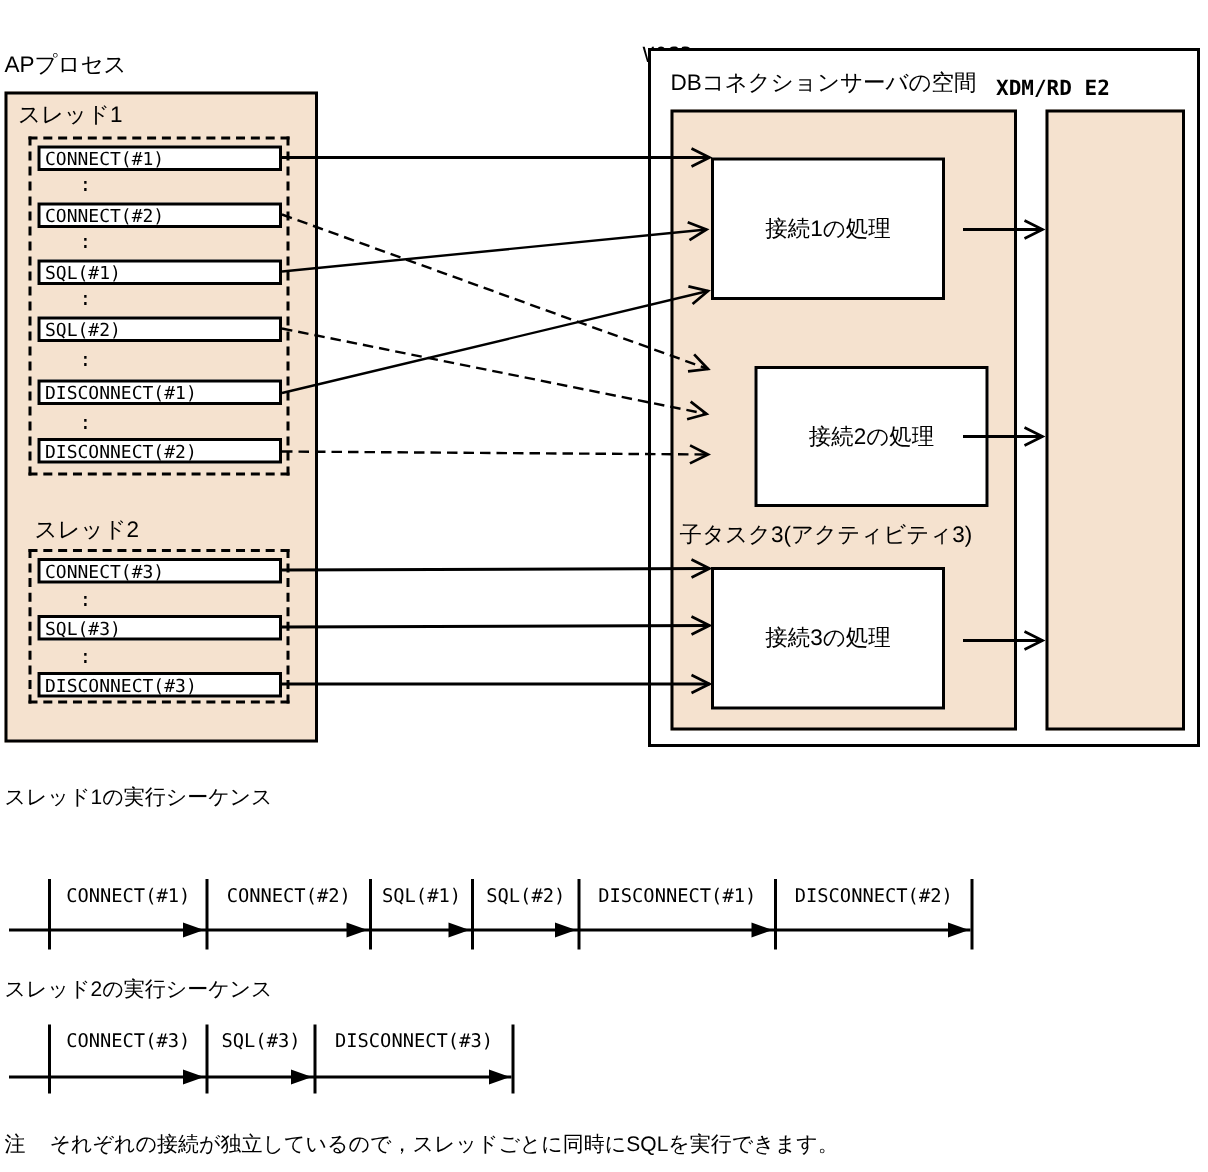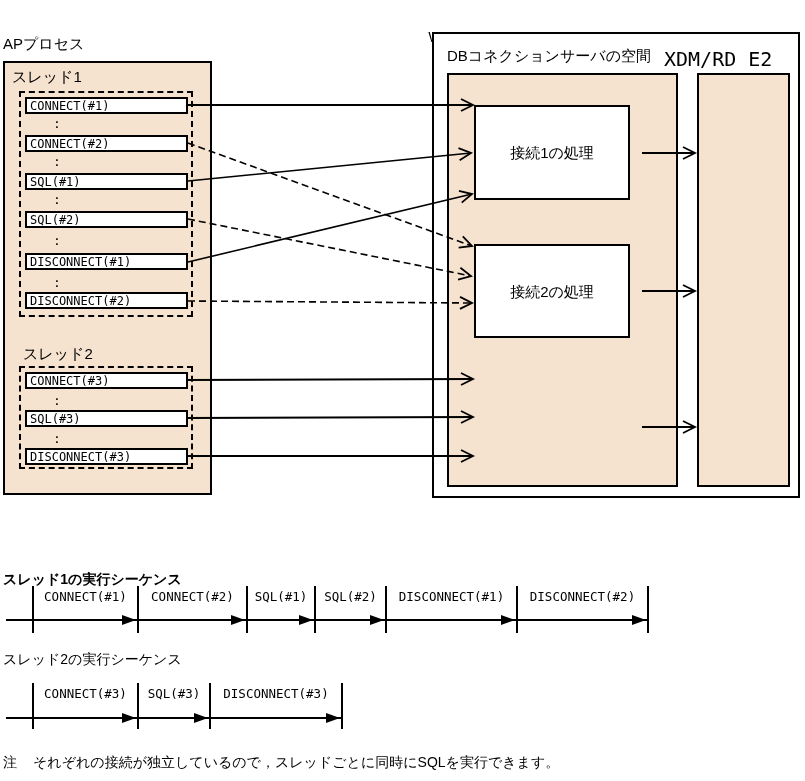--- a/index.html
+++ b/index.html
@@ -76,29 +76,33 @@
   <div class="abs mono" style="left:428px; top:7px; font-size:14px;margin-top:24px;">VOS3</div>
   <div class="abs" style="left:432px; top:32px; width:368px; height:466px; border:2px solid var(--line); background:#fff;"></div>
 
   <div class="abs jp" style="left:447px; top:48px;">DBコネクションサーバの空間</div>
   <div class="abs box-beige" style="left:447px; top:73px; width:231px; height:414px;"></div>
 
   <div class="proc jp" style="top:105px; height:95px;">
       <span>接続1の処理</span>
     </div>
 
-  <div class="proc jp" style="top:244px; height:94px;">
+  <div class="proc jp" style="top:244px; height:94px;margin-left:29px;">
       <span>接続2の処理</span>
     </div>
 
+  <div class="abs jp" style="left:453px; top:349px;">子タスク3(アクティビティ3)</div>
+  <div class="proc jp" style="top:378px; height:95px;">
+      <span>接続3の処理</span>
+    </div>
 
-  <div class="abs mono" style="left:664px; top:53px; font-size:20px;">XDM/RD E2</div>
+  <div class="abs mono" style="left:664px; top:53px; font-size:14px;font-weight:bold;">XDM/RD E2</div>
   <div class="abs box-beige" style="left:697px; top:73px; width:93px; height:414px;"></div>
 
-  <div class="seq-title jp" style="left:3px; top:572px;font-weight:bold;">スレッド1の実行シーケンス</div>
+  <div class="seq-title jp" style="left:3px; top:524px;">スレッド1の実行シーケンス</div>
   <div class="seg-label" style="left:33px;  top:589px; width:105px;">CONNECT(#1)</div>
   <div class="seg-label" style="left:138px; top:589px; width:109px;">CONNECT(#2)</div>
   <div class="seg-label" style="left:247px; top:589px; width:68px;">SQL(#1)</div>
   <div class="seg-label" style="left:315px; top:589px; width:71px;">SQL(#2)</div>
   <div class="seg-label" style="left:386px; top:589px; width:131px;">DISCONNECT(#1)</div>
   <div class="seg-label" style="left:517px; top:589px; width:131px;">DISCONNECT(#2)</div>
 
   <div class="seq-title jp" style="left:3px; top:652px;">スレッド2の実行シーケンス</div>
   <div class="seg-label" style="left:33px;  top:686px; width:105px;">CONNECT(#3)</div>
   <div class="seg-label" style="left:138px; top:686px; width:72px;">SQL(#3)</div>

